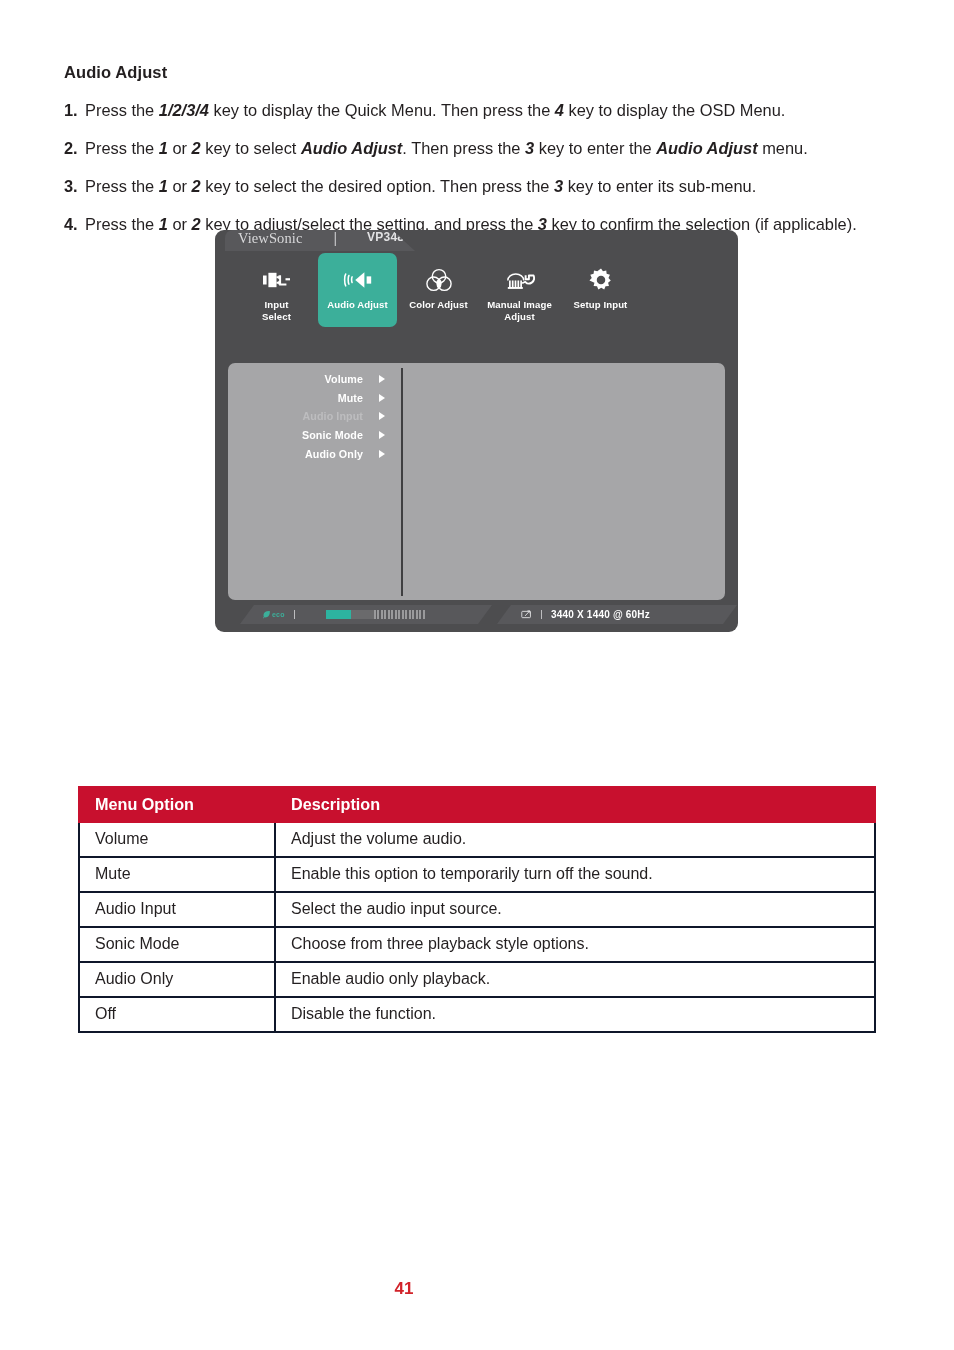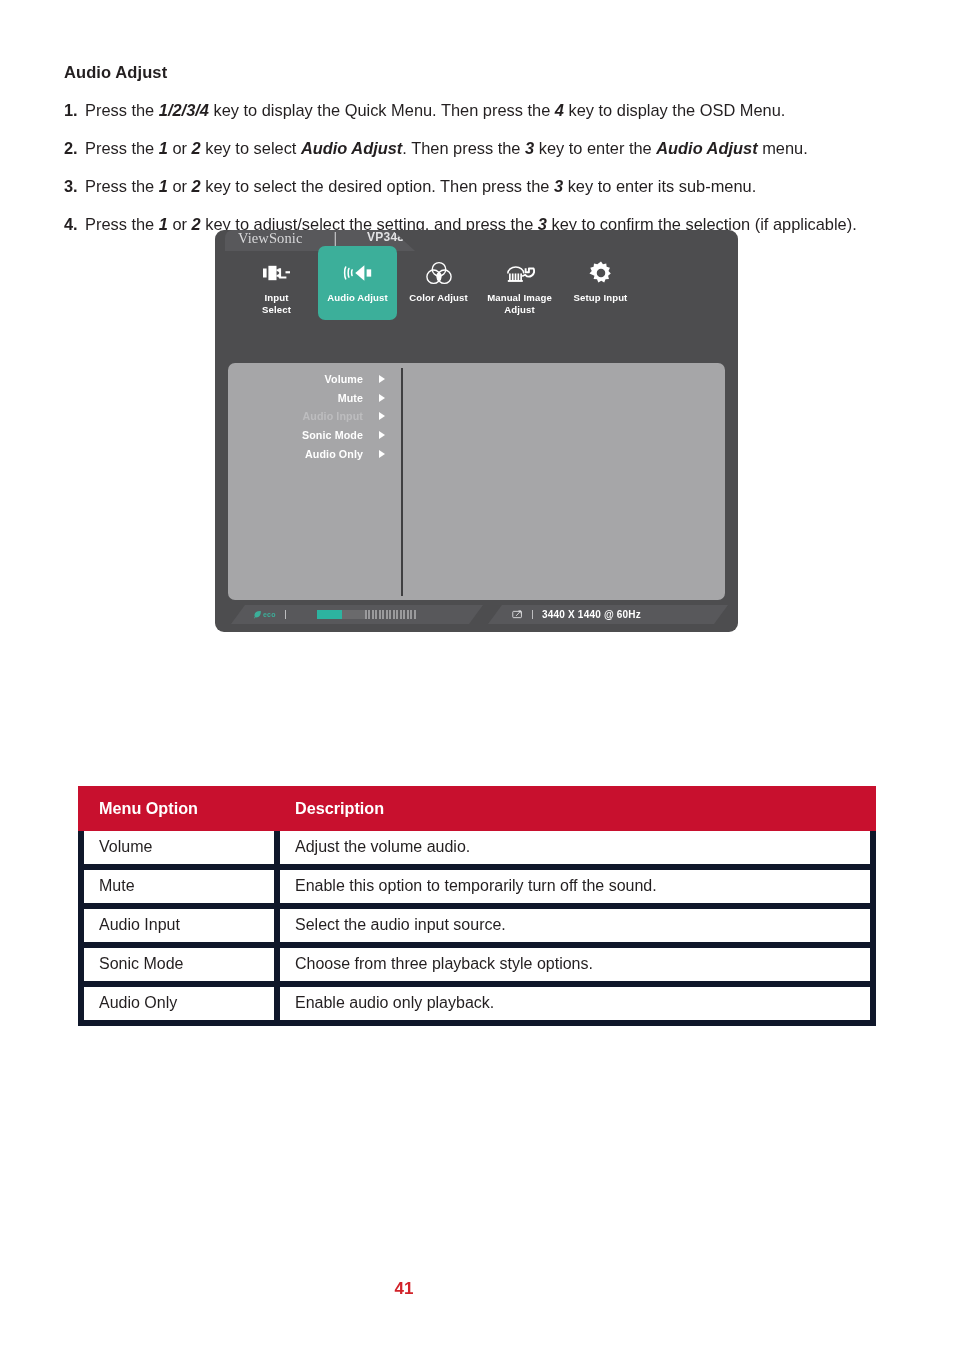--- a/index.html
+++ b/index.html
@@ -81,21 +81,21 @@
   }
   .model {
     font-size: 12px;
     color: #e2e2e4;
     font-weight: bold;
     letter-spacing: .2px;
   }
 
   .osd-tabs {
     position: absolute;
-    left: 0; top: 16px;
+    left: 0; top: 23px;
     width: 523px; height: 92px;
     display: flex;
     align-items: flex-start;
     padding-left: 22px;
   }
   .tab {
     width: 79px;
     min-height: 74px;
     padding-top: 11px;
     border-radius: 7px;
@@ -158,21 +158,21 @@
     right: 16px;
     width: 0; height: 0;
     border-left: 6px solid #ffffff;
     border-top: 4px solid transparent;
     border-bottom: 4px solid transparent;
   }
 
   
   .osd-status {
     position: absolute;
-    left: 16px; top: 375px;
+    left: 25px; top: 375px;
     width: 497px; height: 19px;
     display: flex;
   }
   .status-seg {
     height: 19px;
     background: #58585b;
     display: flex;
     align-items: center;
   }
   .seg-left {
@@ -213,21 +213,21 @@
 
   
   .tbl {
     position: absolute;
     left: 78px; top: 786px;
     width: 798px;
     border-collapse: collapse;
     font-size: 16px;
   }
   .tbl th, .tbl td {
-    border: 6px solid #0f172a;
+    border: 2px solid #0f172a;
     padding: 5px 9px 6px 15px;
     text-align: left;
     vertical-align: middle;
     height: 33px;
     line-height: 22px;
   }
   .tbl thead th {
     background: #c8102e;
     color: #ffffff;
     font-weight: bold;
@@ -437,17 +437,21 @@
           <td>Select the audio input source.</td>
         </tr>
         <tr>
           <td class="c1">Sonic Mode</td>
           <td>Choose from three playback style options.</td>
         </tr>
         <tr>
           <td class="c1">Audio Only</td>
           <td>Enable audio only playback.</td>
         </tr>
+        <tr>
+          <td class="c1">Off</td>
+          <td>Disable the function.</td>
+        </tr>
       </tbody>
   </table>
 
   <div class="pagenum">41</div>
 </div>
 
 </body></html>

